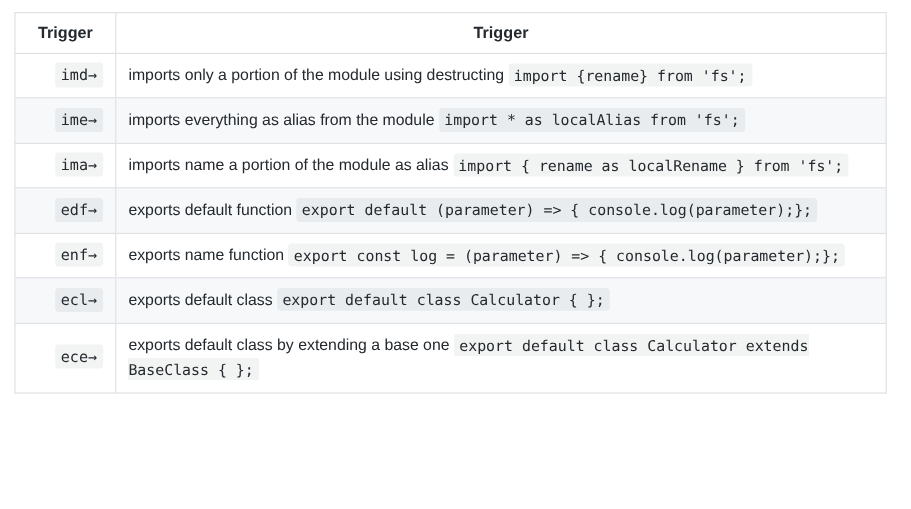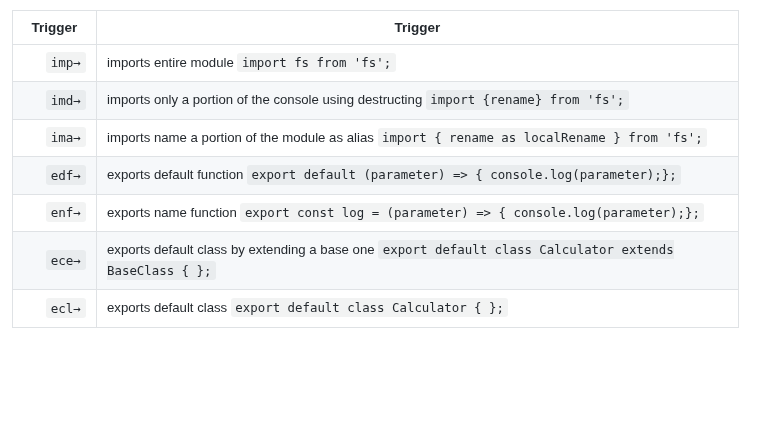--- a/index.html
+++ b/index.html
@@ -110,42 +110,42 @@
       <col class="col-content">
     </colgroup>
     <thead>
       <tr>
         <th>Trigger</th>
         <th>Trigger</th>
       </tr>
     </thead>
     <tbody id="tbody">
         <tr>
-          <td class="trigger-cell"><code class="trigger-code">imp→</code></td>
-          <td class="content-cell"><span class="desc">imports entire module </span><code class="inline">import fs from 'fs';</code></td>
+          <td class="trigger-cell"><code class="trigger-code">imd→</code></td>
+          <td class="content-cell"><span class="desc">imports only a portion of the module using destructing </span><code class="inline">import {rename} from 'fs';</code></td>
         </tr>
         <tr>
-          <td class="trigger-cell"><code class="trigger-code">imd→</code></td>
-          <td class="content-cell"><span class="desc">imports only a portion of the console using destructing </span><code class="inline">import {rename} from 'fs';</code></td>
+          <td class="trigger-cell"><code class="trigger-code">ime→</code></td>
+          <td class="content-cell"><span class="desc">imports everything as alias from the module </span><code class="inline">import * as localAlias from 'fs';</code></td>
         </tr>
         <tr>
           <td class="trigger-cell"><code class="trigger-code">ima→</code></td>
           <td class="content-cell"><span class="desc">imports name a portion of the module as alias </span><code class="inline">import { rename as localRename } from 'fs';</code></td>
         </tr>
         <tr>
           <td class="trigger-cell"><code class="trigger-code">edf→</code></td>
           <td class="content-cell"><span class="desc">exports default function </span><code class="inline">export default (parameter) =&gt; { console.log(parameter);};</code></td>
         </tr>
         <tr>
           <td class="trigger-cell"><code class="trigger-code">enf→</code></td>
           <td class="content-cell"><span class="desc">exports name function </span><code class="inline">export const log = (parameter) =&gt; { console.log(parameter);};</code></td>
         </tr>
         <tr>
+          <td class="trigger-cell"><code class="trigger-code">ecl→</code></td>
+          <td class="content-cell"><span class="desc">exports default class </span><code class="inline">export default class Calculator { };</code></td>
+        </tr>
+        <tr>
           <td class="trigger-cell"><code class="trigger-code">ece→</code></td>
           <td class="content-cell"><span class="desc">exports default class by extending a base one </span><code class="inline">export default class Calculator extends BaseClass { };</code></td>
-        </tr>
-        <tr>
-          <td class="trigger-cell"><code class="trigger-code">ecl→</code></td>
-          <td class="content-cell"><span class="desc">exports default class </span><code class="inline">export default class Calculator { };</code></td>
         </tr>
       </tbody>
   </table>
 </div>
 
 </body></html>

